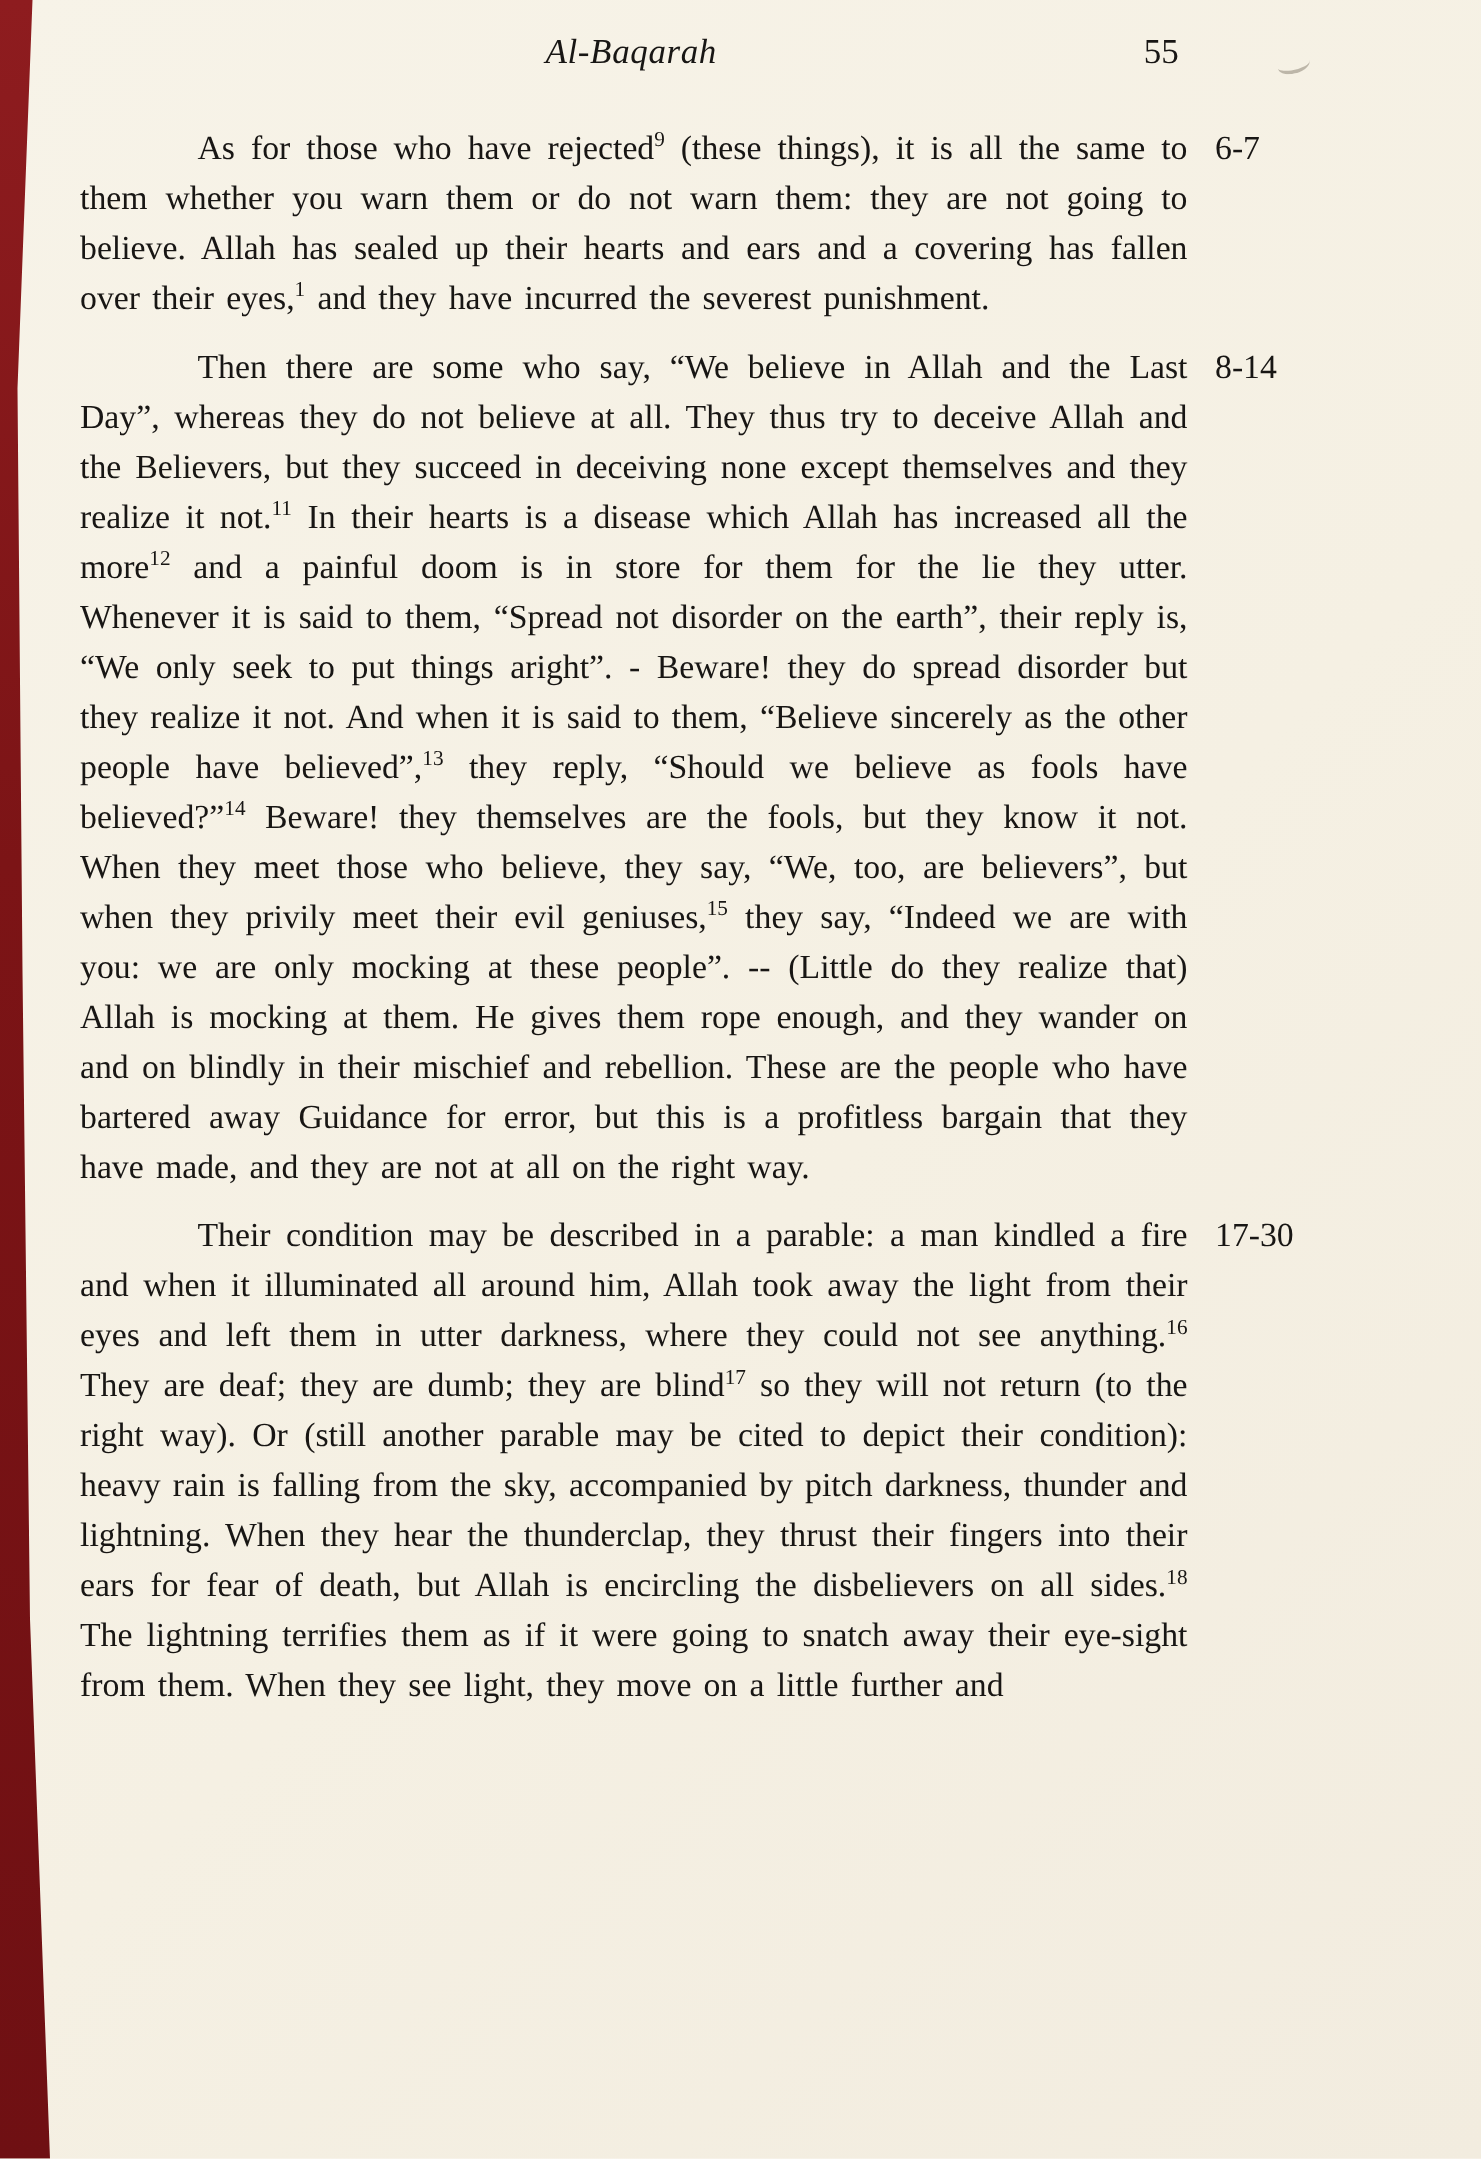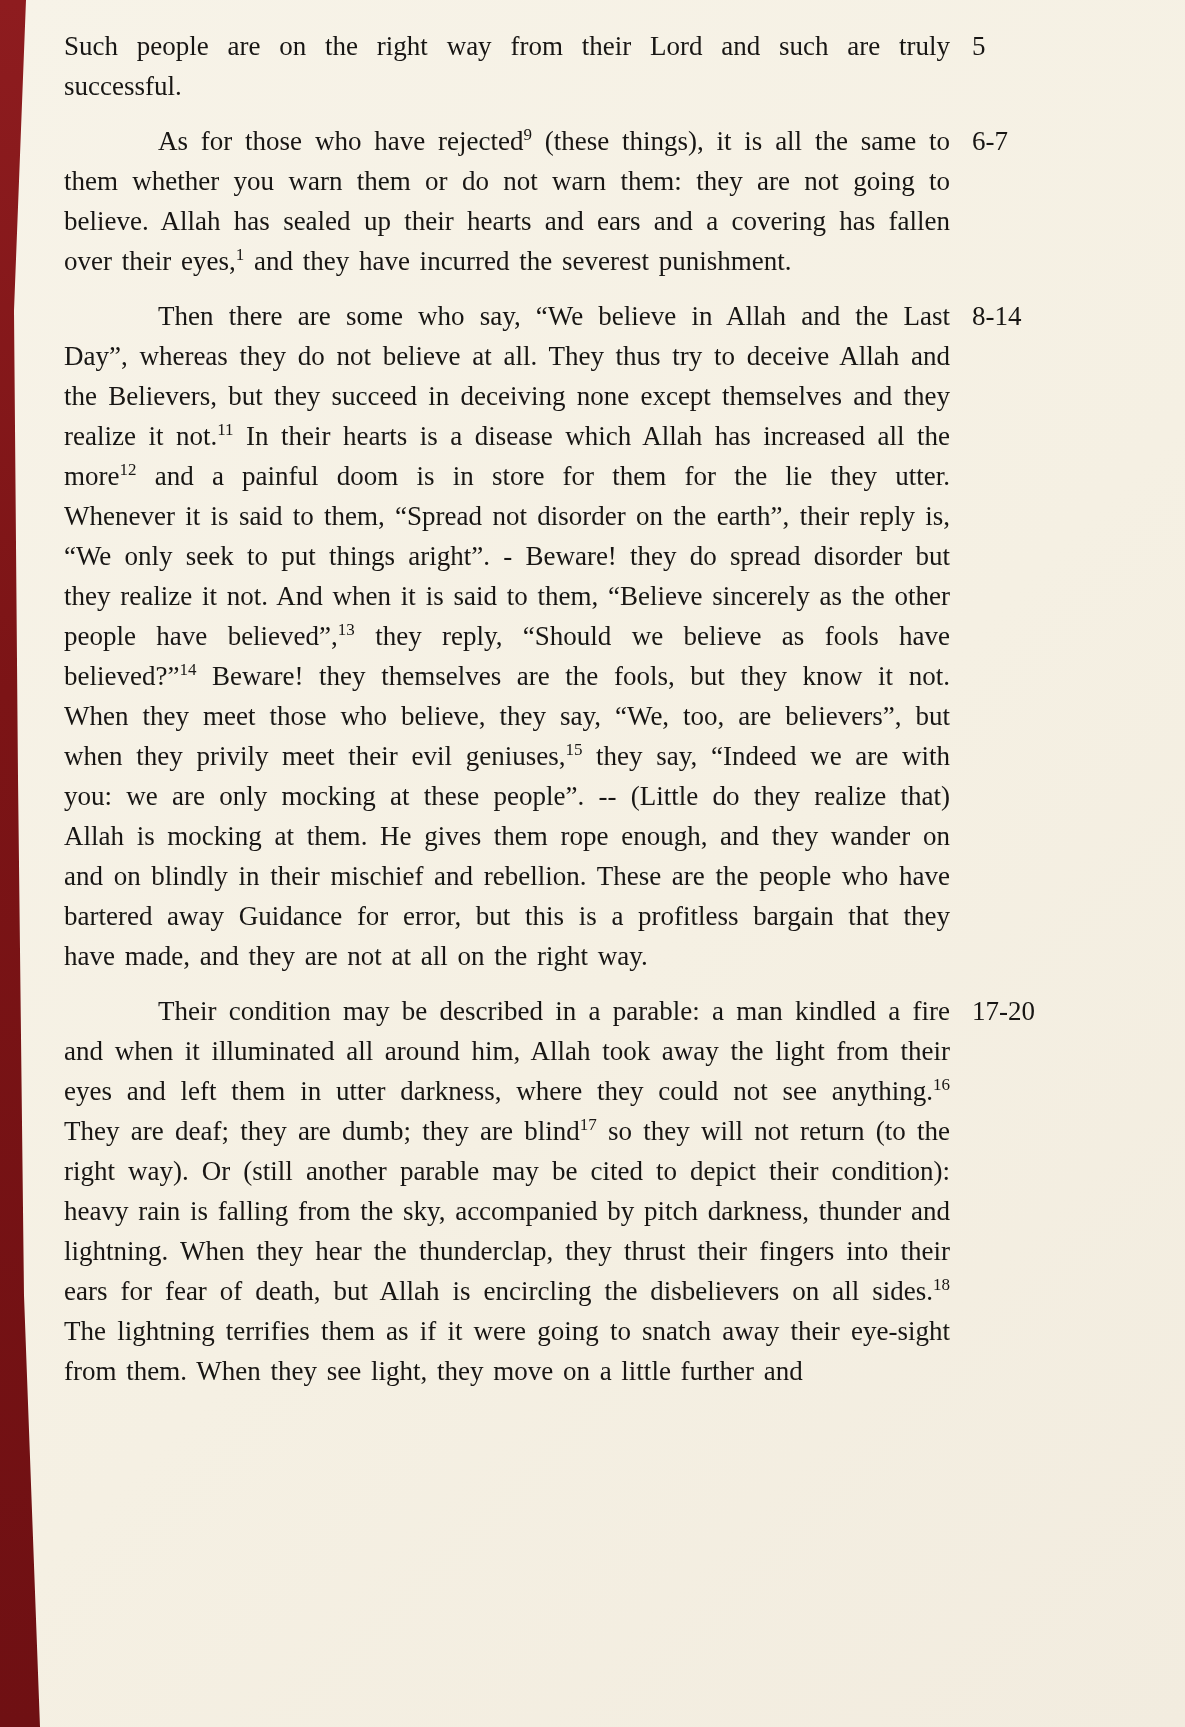--- a/index.html
+++ b/index.html
@@ -96,33 +96,34 @@
     text-align: left;
   }
 </style>
 </head>
 <body>
 
 <div class="binding-edge"></div>
 
 <div class="page">
 
+  <div class="page-header">
+    <div class="header-title">Al-Baqarah</div>
+    <div class="page-number">55</div>
+    <div class="pen-mark"></div>
+  </div>
 
   <div id="paragraphs">
-      <div class="para">
-        <div class="para-text">Such people are on the right way from their Lord and such are truly successful.</div>
-        <div class="verse-ref">5</div>
-      </div>
       <div class="para indent">
         <div class="para-text">As for those who have rejected<sup>9</sup> (these things), it is all the same to them whether you warn them or do not warn them: they are not going to believe. Allah has sealed up their hearts and ears and a covering has fallen over their eyes,<sup>1</sup> and they have incurred the severest punishment.</div>
         <div class="verse-ref">6-7</div>
       </div>
       <div class="para indent">
         <div class="para-text">Then there are some who say, “We believe in Allah and the Last Day”, whereas they do not believe at all. They thus try to deceive Allah and the Believers, but they succeed in deceiving none except themselves and they realize it not.<sup>11</sup> In their hearts is a disease which Allah has increased all the more<sup>12</sup> and a painful doom is in store for them for the lie they utter. Whenever it is said to them, “Spread not disorder on the earth”, their reply is, “We only seek to put things aright”. - Beware! they do spread disorder but they realize it not. And when it is said to them, “Believe sincerely as the other people have believed”,<sup>13</sup> they reply, “Should we believe as fools have believed?”<sup>14</sup> Beware! they themselves are the fools, but they know it not. When they meet those who believe, they say, “We, too, are believers”, but when they privily meet their evil geniuses,<sup>15</sup> they say, “Indeed we are with you: we are only mocking at these people”. -- (Little do they realize that) Allah is mocking at them. He gives them rope enough, and they wander on and on blindly in their mischief and rebellion. These are the people who have bartered away Guidance for error, but this is a profitless bargain that they have made, and they are not at all on the right way.</div>
         <div class="verse-ref">8-14</div>
       </div>
       <div class="para indent">
         <div class="para-text">Their condition may be described in a parable: a man kindled a fire and when it illuminated all around him, Allah took away the light from their eyes and left them in utter darkness, where they could not see anything.<sup>16</sup> They are deaf; they are dumb; they are blind<sup>17</sup> so they will not return (to the right way). Or (still another parable may be cited to depict their condition): heavy rain is falling from the sky, accompanied by pitch darkness, thunder and lightning. When they hear the thunderclap, they thrust their fingers into their ears for fear of death, but Allah is encircling the disbelievers on all sides.<sup>18</sup> The lightning terrifies them as if it were going to snatch away their eye-sight from them. When they see light, they move on a little further and</div>
-        <div class="verse-ref">17-20</div>
+        <div class="verse-ref">17-30</div>
       </div>
     </div>
 
 </div>
 
 </body></html>

